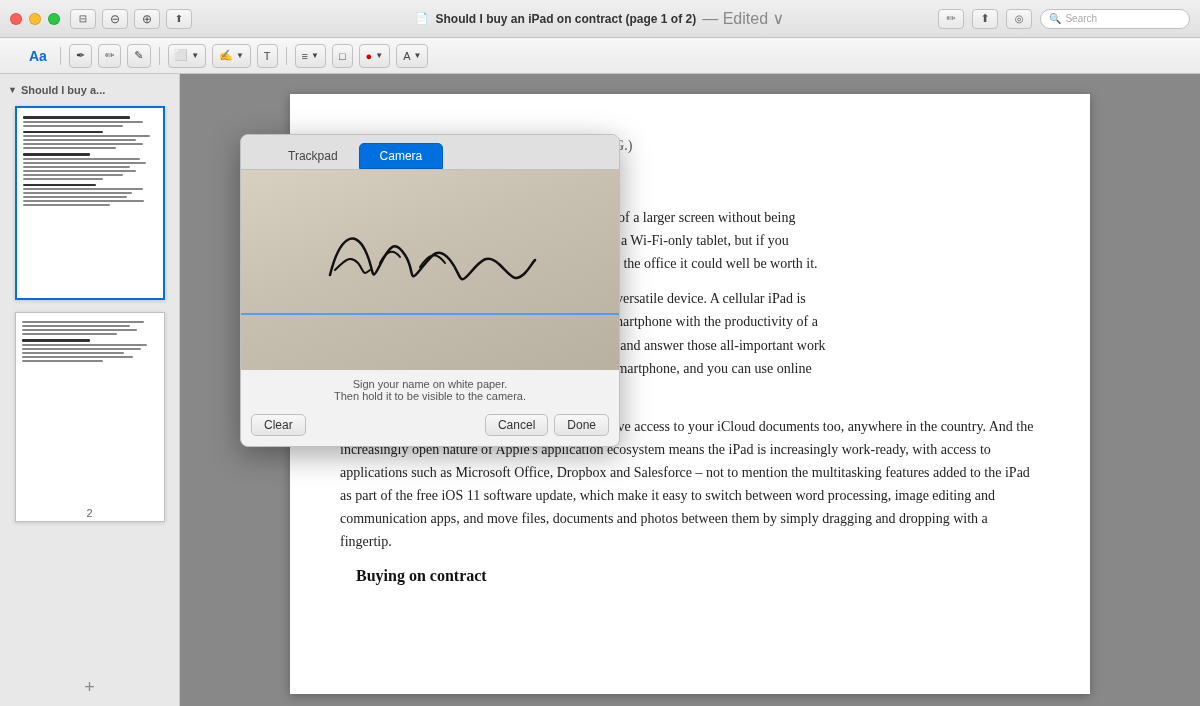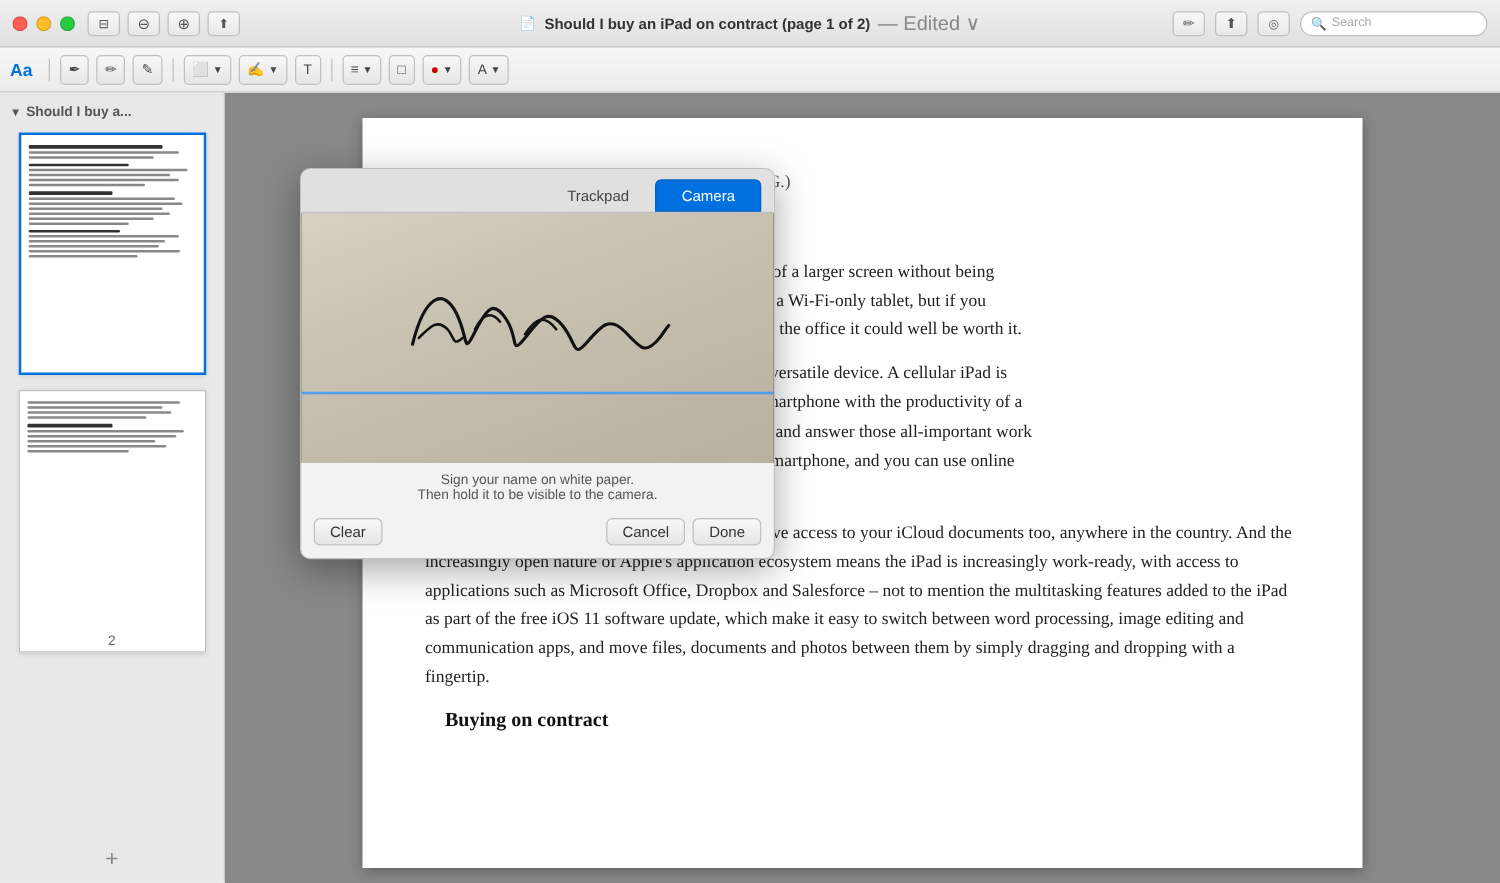--- a/index.html
+++ b/index.html
@@ -93,21 +93,21 @@
       gap: 4px;
     }
 
     
     .toolbar {
       height: 36px;
       background: linear-gradient(to bottom, #f7f7f7, #ebebeb);
       border-bottom: 1px solid #c8c8c8;
       display: flex;
       align-items: center;
-      padding: 0 3px;
+      padding: 0 24px;
       gap: 6px;
       flex-shrink: 0;
     }
     .tool-item {
       height: 24px;
       display: flex;
       align-items: center;
       justify-content: center;
       padding: 0 5px;
       font-size: 12px;
@@ -263,21 +263,21 @@
       box-shadow: 0 8px 30px rgba(0,0,0,0.35);
       z-index: 100;
       overflow: hidden;
     }
     .sig-tabs {
       display: flex;
       background: #e0e0e0;
       border-bottom: 1px solid #c0c0c0;
       padding: 8px 10px 0 26px;
       gap: 0;
-      justify-content: flex-end;
+      justify-content: flex-start;
     }
     .sig-tab {
       padding: 5px 20px;
       font-size: 12px;
       border-radius: 5px 5px 0 0;
       cursor: pointer;
       border: 1px solid transparent;
       color: #444;
       background: transparent;
     }

